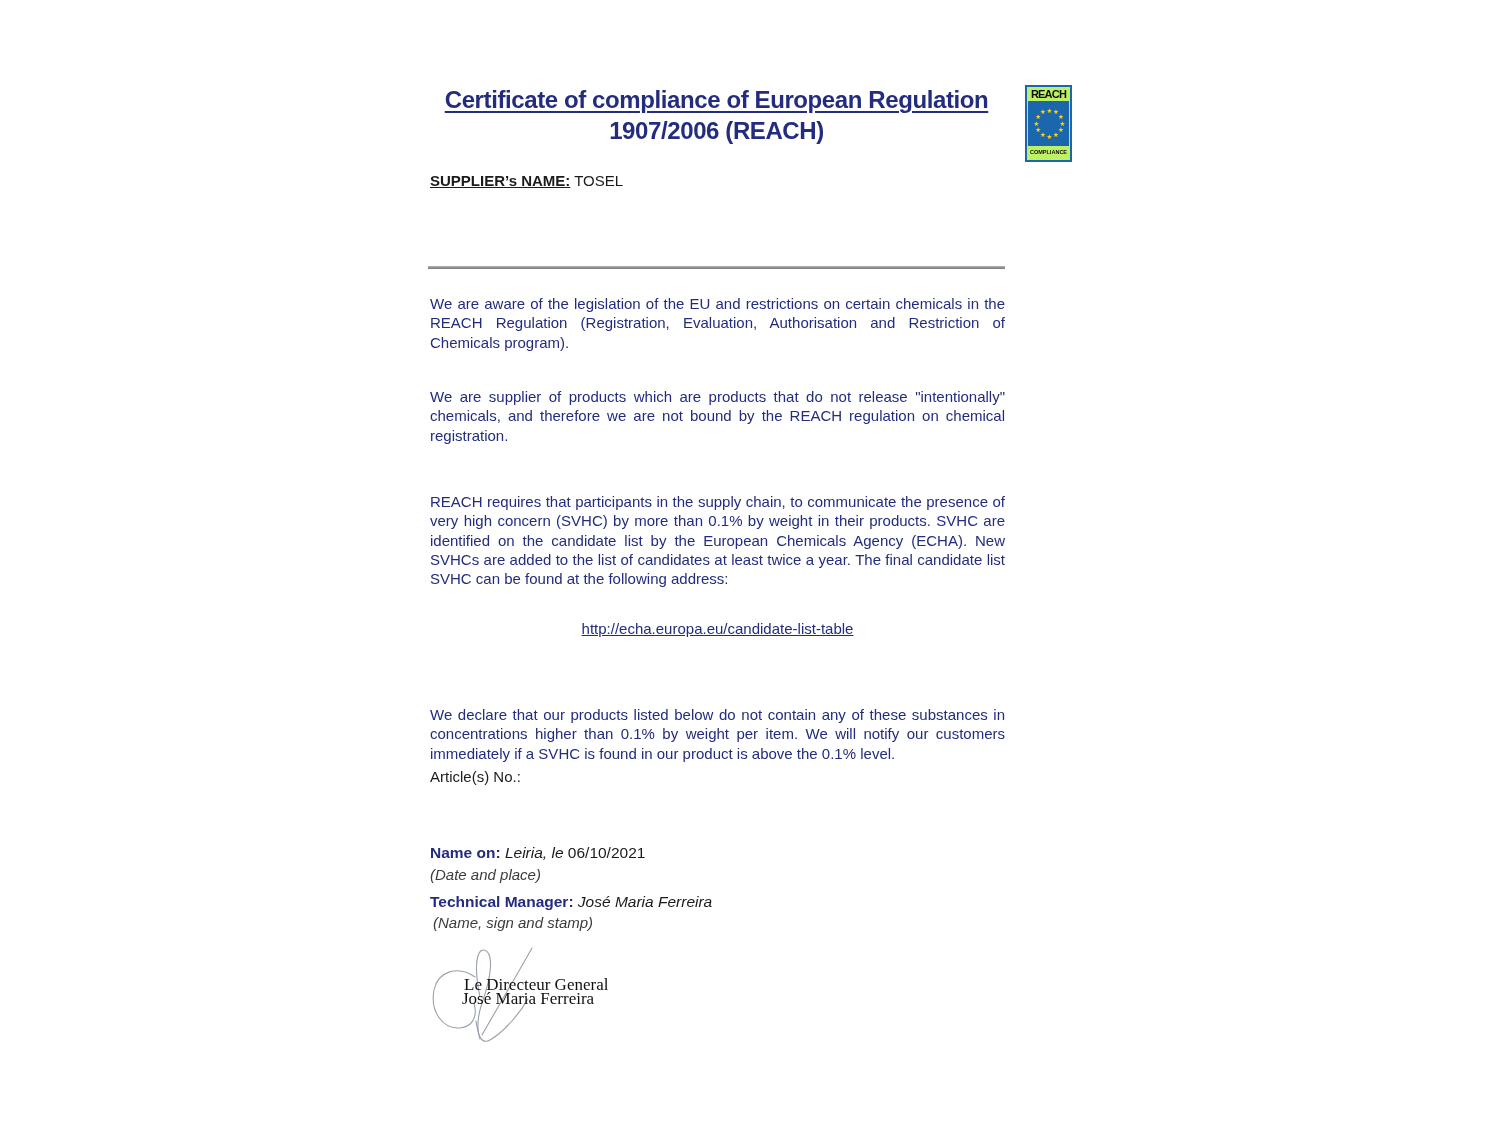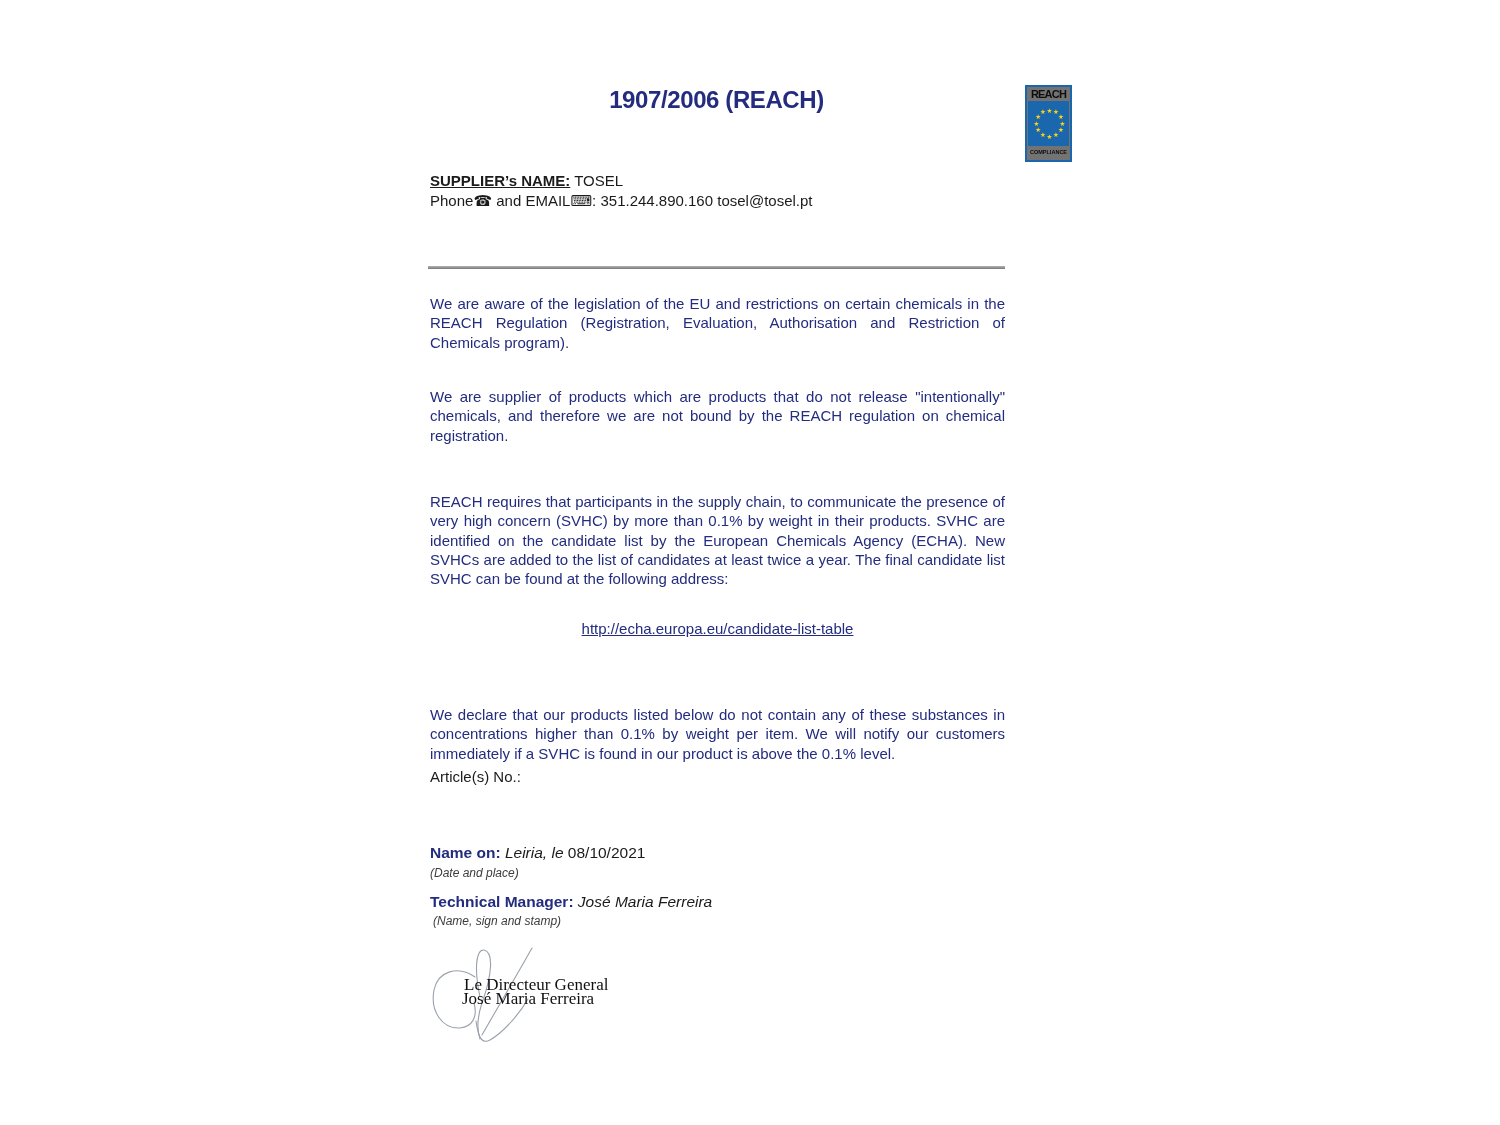--- a/index.html
+++ b/index.html
@@ -29,21 +29,21 @@
     text-underline-offset: 3px;
     white-space: nowrap;
   }
 
   
   .reach-logo {
     position: absolute;
     left: 1025px; top: 85px;
     width: 47px; height: 77px;
     border: 2px solid #1B67AE;
-    background: #737373;
+    background: #bef264;
     box-sizing: border-box;
   }
   .reach-logo .logo-word {
     height: 14px;
     display: flex; align-items: center; justify-content: center;
     font-weight: bold; font-size: 11px; letter-spacing: -0.8px;
     color: #0d0d0d;
   }
   .reach-logo .logo-flag {
     height: 45px;
@@ -116,21 +116,21 @@
   .manager {
     position: absolute;
     left: 430px; top: 893px;
     font-size: 15.5px; color: #1B1B1B;
   }
   .lbl-navy { font-weight: bold; color: #232C7E; }
   .italic { font-style: italic; }
 
   .note {
     position: absolute;
-    font-size: 12px; font-style: italic; color: #3C3C3C; text-align: center;
+    font-size: 15px; font-style: italic; color: #3C3C3C; text-align: center;
   }
   .note-date { left: 430px; top: 866px; }
   .note-sign { left: 433px; top: 914px; }
 
   
   .sig-svg { position: absolute; left: 420px; top: 935px; }
   .sig-text {
     position: absolute;
     font-family: "Liberation Serif", serif;
     font-size: 17px;
@@ -139,20 +139,21 @@
   }
   .sig-line1 { left: 464px; top: 975px; }
   .sig-line2 { left: 462px; top: 989px; }
 </style>
 </head>
 <body>
 
 <div class="page">
 
   <div class="title">
+    <div class="underlined">Certificate of compliance of European Regulation</div>
     <div>1907/2006 (REACH)</div>
   </div>
 
   <div class="reach-logo">
     <div class="logo-word">REACH</div>
     <div class="logo-flag">
       <svg width="43" height="45" viewBox="0 0 43 45">
         <g fill="#F7D117" font-size="6.5" text-anchor="middle" font-family="DejaVu Sans, sans-serif">
           <text x="21.5" y="11.7">★</text>
           <text x="28" y="13.4">★</text>
@@ -167,38 +168,37 @@
           <text x="10.2" y="18.2">★</text>
           <text x="15" y="13.4">★</text>
         </g>
       </svg>
     </div>
     <div class="logo-caption">COMPLIANCE</div>
   </div>
 
   <div class="supplier">
     <div><span class="lbl-bold-u">SUPPLIER’s NAME:</span><span> TOSEL</span></div>
-    <div><span>Phone</span><span>☎</span><span> and EMAIL</span><span>⌨</span><span>: 351.244.890.160 tosel@tosel.pt</span></div>
   </div>
 
   <div class="rule"></div>
 
   <div class="para para-1">We are aware of the legislation of the EU and restrictions on certain chemicals in the REACH Regulation (Registration, Evaluation, Authorisation and Restriction of Chemicals program).</div>
   <div class="para para-2">We are supplier of products which are products that do not release "intentionally" chemicals, and therefore we are not bound by the REACH regulation on chemical registration.</div>
   <div class="para para-3">REACH requires that participants in the supply chain, to communicate the presence of very high concern (SVHC) by more than 0.1% by weight in their products. SVHC are identified on the candidate list by the European Chemicals Agency (ECHA). New SVHCs are added to the list of candidates at least twice a year. The final candidate list SVHC can be found at the following address:</div>
 
   <div class="link-row">
     <span class="echa-link">http://echa.europa.eu/candidate-list-table</span>
   </div>
 
   <div class="para para-4">We declare that our products listed below do not contain any of these substances in concentrations higher than 0.1% by weight per item. We will notify our customers immediately if a SVHC is found in our product is above the 0.1% level.</div>
 
   <div class="articles">Article(s) No.:</div>
 
-  <div class="made-on"><span class="lbl-navy">Name on:</span><span class="italic"> Leiria, le </span><span>08/10/2021</span></div>
+  <div class="made-on"><span class="lbl-navy">Name on:</span><span class="italic"> Leiria, le </span><span>06/10/2021</span></div>
   <div class="note note-date">(Date and place)</div>
 
   <div class="manager"><span class="lbl-navy">Technical Manager:</span><span class="italic"> José Maria Ferreira</span></div>
   <div class="note note-sign">(Name, sign and stamp)</div>
 
   <svg class="sig-svg" width="170" height="125" viewBox="0 0 170 125">
     <g fill="none" stroke="#9AA1AC" stroke-width="1.1" stroke-linecap="round">
       <path d="M60,62 C54,34 56,14 64,15 C74,17 72,40 62,68 C58,80 56,92 60,104"></path>
       <path d="M55,42 C38,30 18,36 14,55 C10,76 22,94 40,93 C52,92 58,82 54,68"></path>
       <path d="M62,100 C78,72 98,38 112,13"></path>

